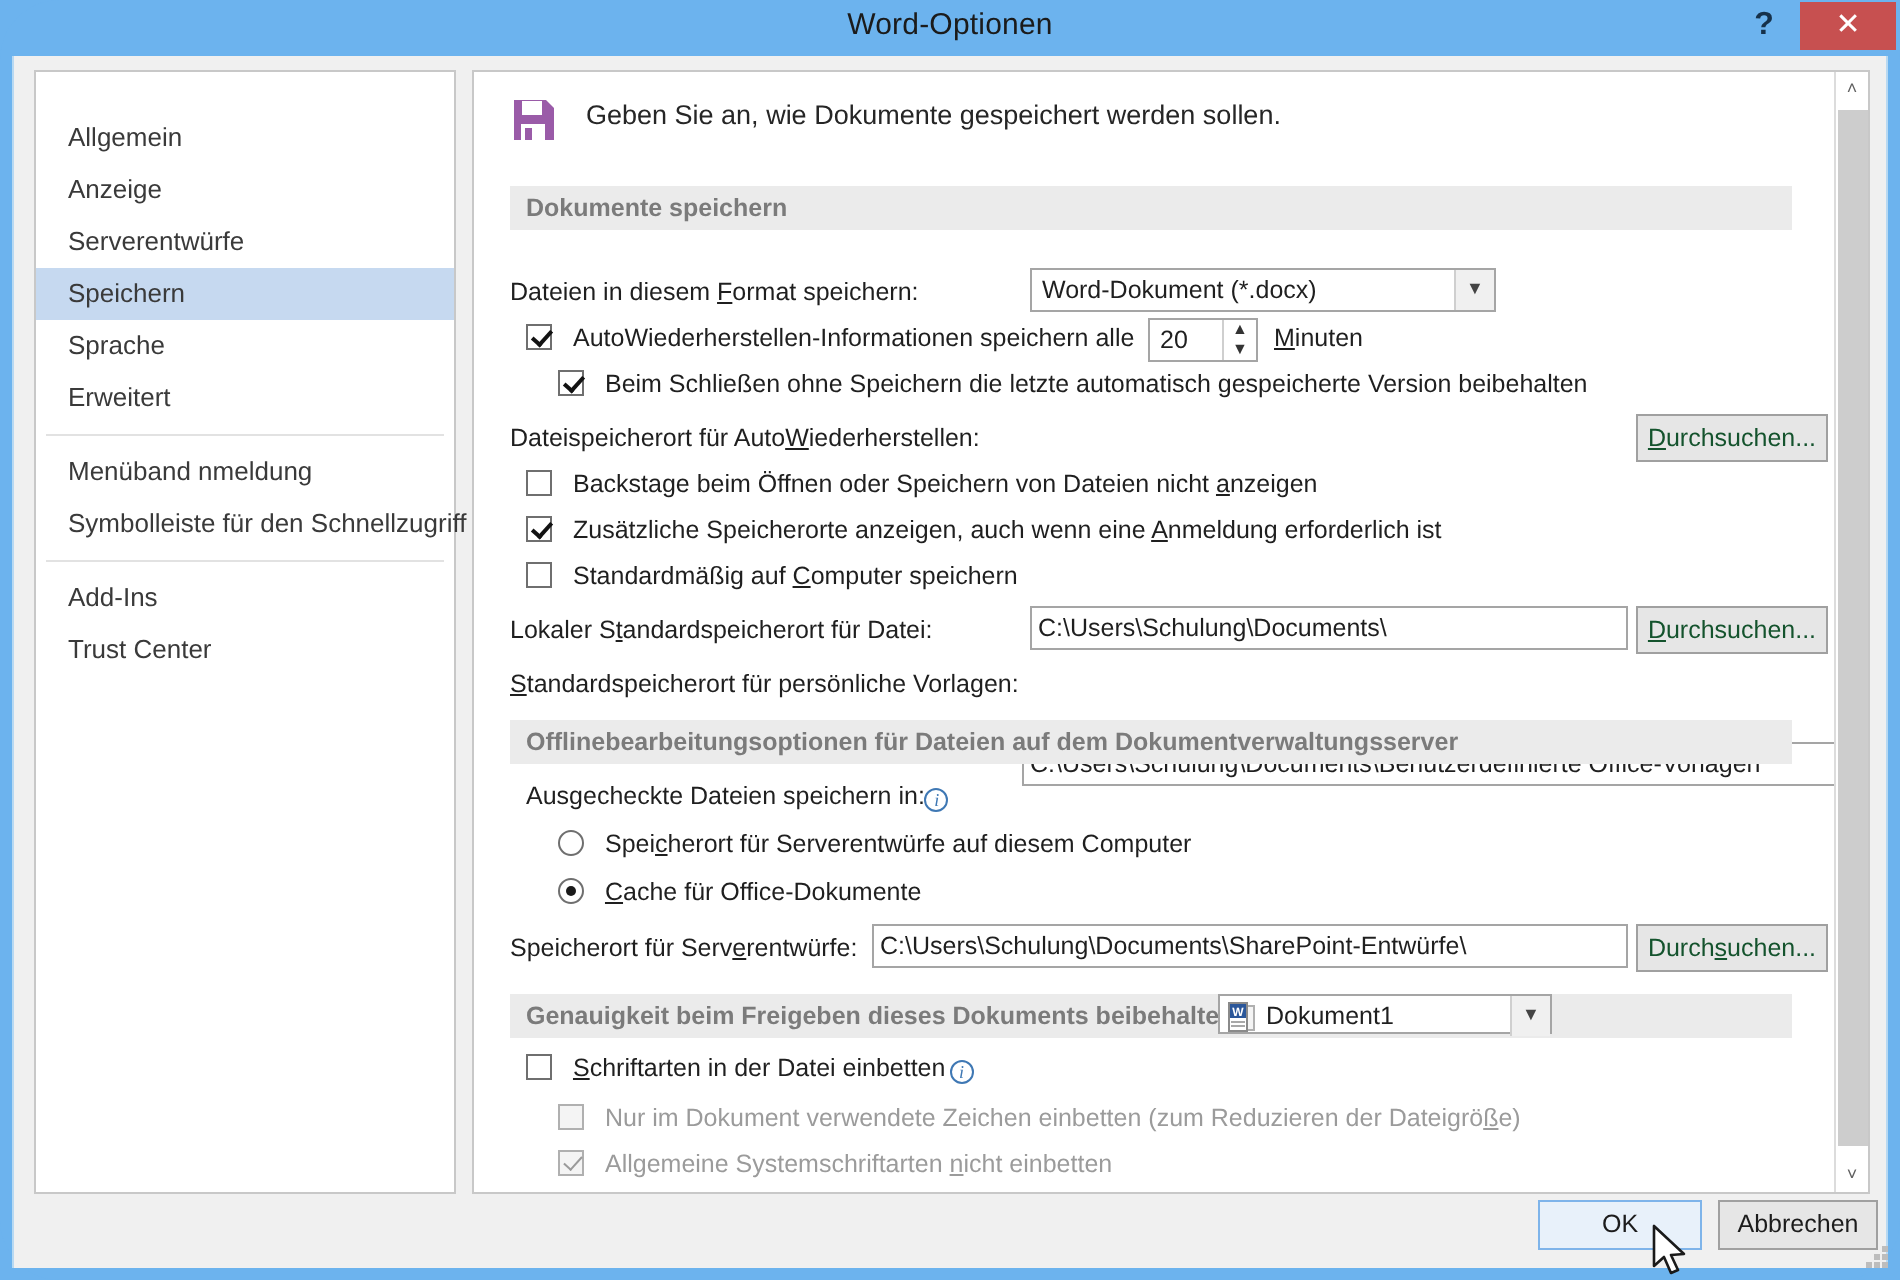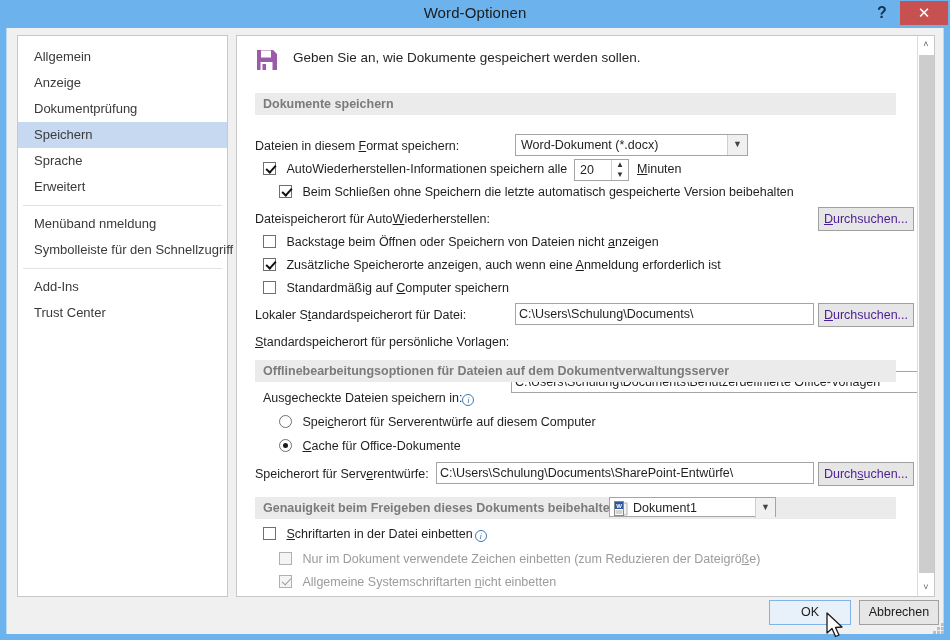--- a/index.html
+++ b/index.html
@@ -70,21 +70,21 @@
     border-right: 1px solid #b8d9f2;
   }
 
   
   #nav {
     position: absolute;
     left: 10px; top: 7px;
     width: 211px; height: 562px;
     background: #ffffff;
     border: 1px solid #c8c8c8;
-    padding-top: 8px;
+    padding-top: 20px;
   }
   .nav-item {
     height: 26px;
     line-height: 26px;
     padding-left: 16px;
     font-size: 13px;
     color: #3a3a3a;
     cursor: pointer;
     white-space: nowrap;
   }
@@ -295,21 +295,21 @@
     cursor: pointer;
   }
 
   
   .pbtn {
     position: absolute;
     height: 24px;
     background: #e6e6e6;
     border: 1px solid #a0a0a0;
     font-size: 12.5px;
-    color: #4c1d95;
+    color: #14532d;
     text-align: center;
     line-height: 22px;
     cursor: pointer;
     white-space: nowrap;
   }
 
   
   .infoicon {
     display: inline-block;
     width: 12px; height: 12px;
@@ -371,21 +371,21 @@
     <div id="title-text">Word-Optionen</div>
     <div id="help-btn">?</div>
     <div id="close-btn">✕</div>
   </div>
 
   <div id="client">
 
     <div id="nav">
       <div class="nav-item">Allgemein</div>
       <div class="nav-item">Anzeige</div>
-      <div class="nav-item">Dokumentprüfung</div>
+      <div class="nav-item">Serverentwürfe</div>
       <div class="nav-item selected">Speichern</div>
       <div class="nav-item">Sprache</div>
       <div class="nav-item">Erweitert</div>
       <div class="nav-sep"></div>
       <div class="nav-item">Menüband nmeldung</div>
       <div class="nav-item">Symbolleiste für den Schnellzugriff</div>
       <div class="nav-sep"></div>
       <div class="nav-item">Add-Ins</div>
       <div class="nav-item">Trust Center</div>
     </div>

